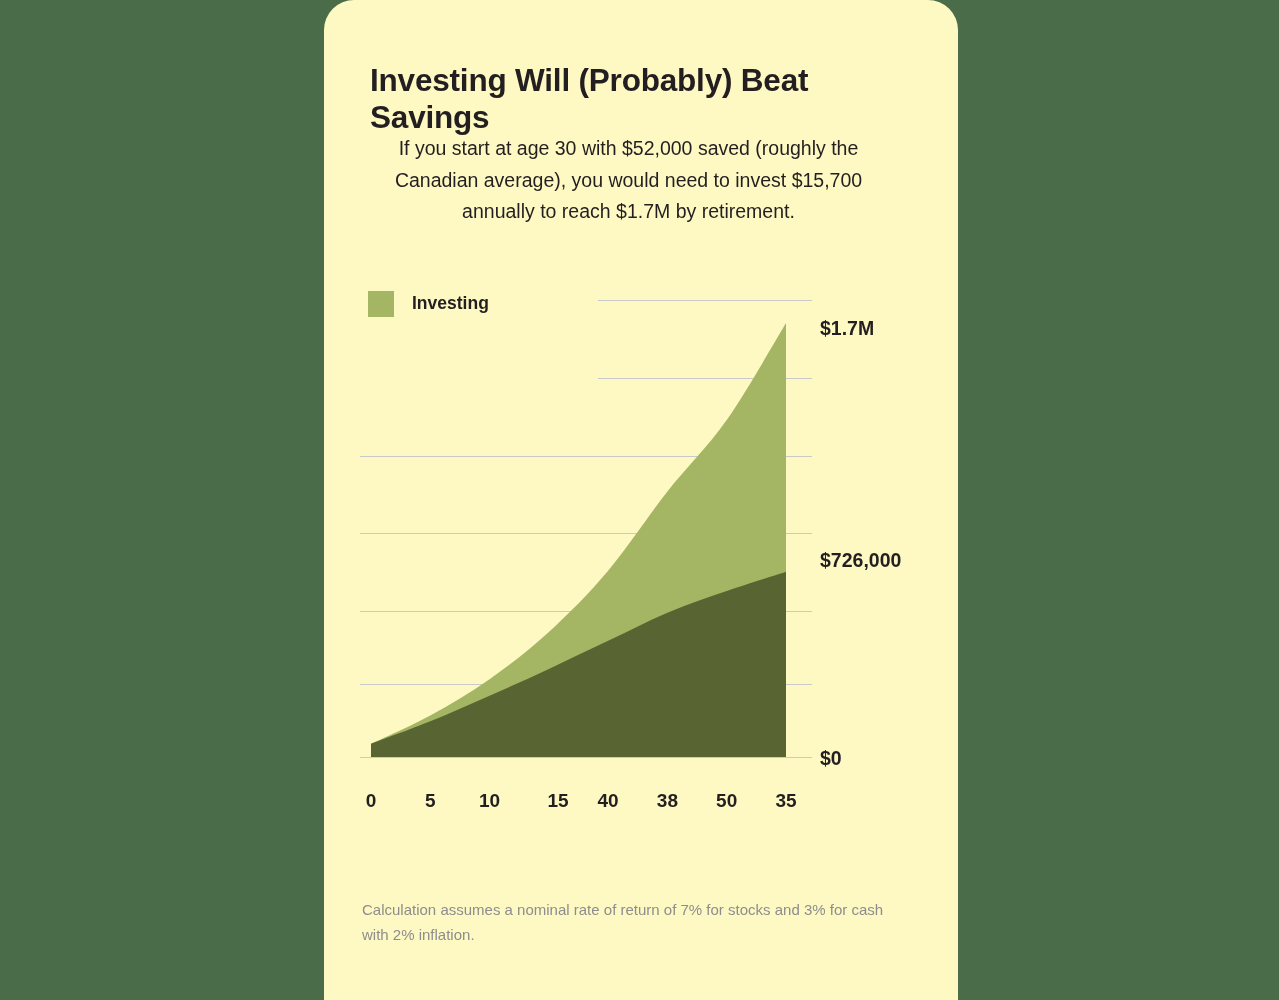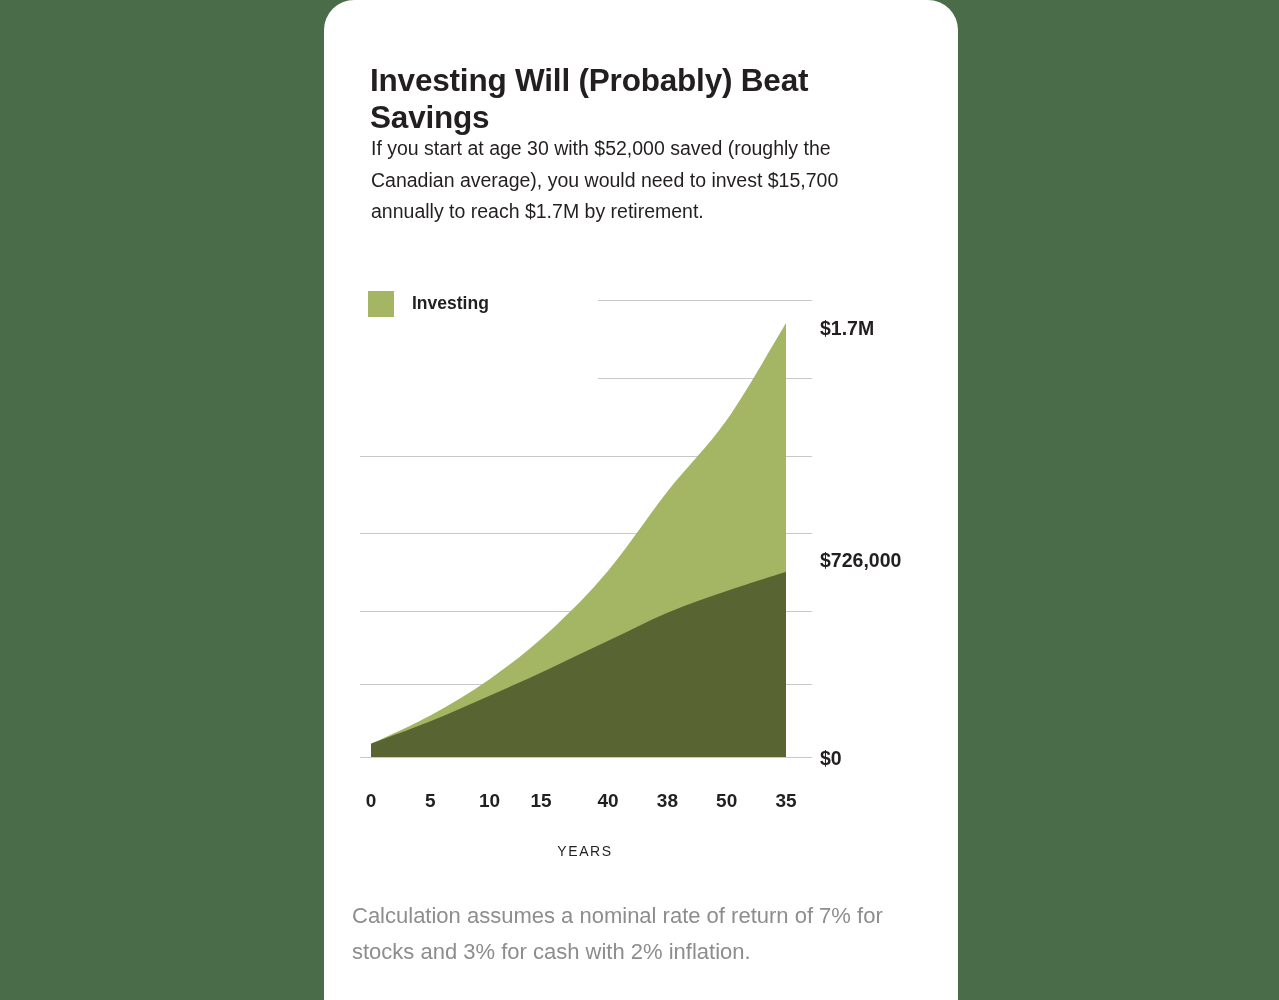--- a/index.html
+++ b/index.html
@@ -17,21 +17,21 @@
     position: relative;
   }
 
   
   #card {
     position: absolute;
     left: 324px;
     top: 0px;
     width: 634px;
     height: 1000px;
-    background: #ffffff;
+    background: #fef9c3;
     border-radius: 30px 30px 0 0;
     overflow: hidden;
   }
 
   
   #chart-title {
     position: absolute;
     left: 46px;
     top: 62px;
     width: 560px;
@@ -43,20 +43,21 @@
   }
   #chart-subtitle {
     position: absolute;
     left: 47px;
     top: 133px;
     width: 515px;
     font-size: 19.5px;
     font-weight: normal;
     color: #231f20;
     line-height: 1.62;
+    text-align: center;
   }
 
   
   #legend {
     position: absolute;
     left: 44px;
     top: 284px;
     width: 300px;
   }
   .legend-row {
@@ -130,24 +131,24 @@
     text-align: center;
     font-size: 14px;
     font-weight: normal;
     letter-spacing: 1.6px;
     color: #231f20;
   }
 
   
   #footnote {
     position: absolute;
-    left: 28px;
+    left: 38px;
     top: 898px;
     width: 540px;
-    font-size: 22px;
+    font-size: 15px;
     line-height: 1.65;
     color: #8d8d8d;
   }
 </style>
 </head>
 <body>
 
 <div id="card">
 
   <div id="chart-title">Investing Will (Probably) Beat Savings</div>
@@ -181,24 +182,23 @@
     <div class="legend-row">
       <span class="legend-swatch" style="background:#a4b663"></span>
       <span class="legend-label">Investing</span>
     </div>
   </div>
 
   <div id="x-ticks">
     <span class="x-tick" style="left:11px">0</span>
     <span class="x-tick" style="left:70.3px">5</span>
     <span class="x-tick" style="left:129.6px">10</span>
-    <span class="x-tick" style="left:181px">15</span>
+    <span class="x-tick" style="left:198px">15</span>
     <span class="x-tick" style="left:248.1px">40</span>
     <span class="x-tick" style="left:307.4px">38</span>
     <span class="x-tick" style="left:366.7px">50</span>
     <span class="x-tick" style="left:426px">35</span>
   </div>
 
-  <div id="x-axis-title">YEARS</div>
 
   <div id="footnote">Calculation assumes a nominal rate of return of 7% for stocks and 3% for cash with 2% inflation.</div>
 
 </div>
 
 </body></html>

